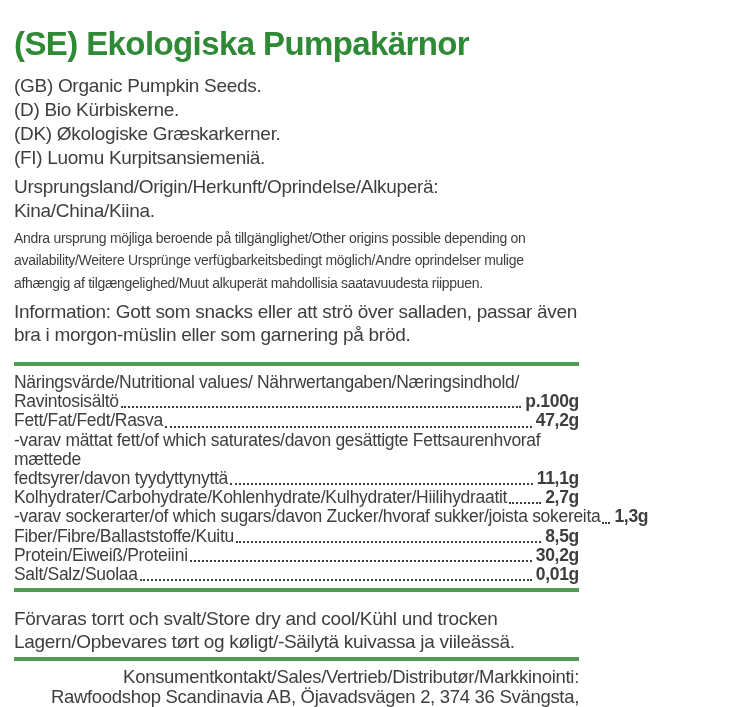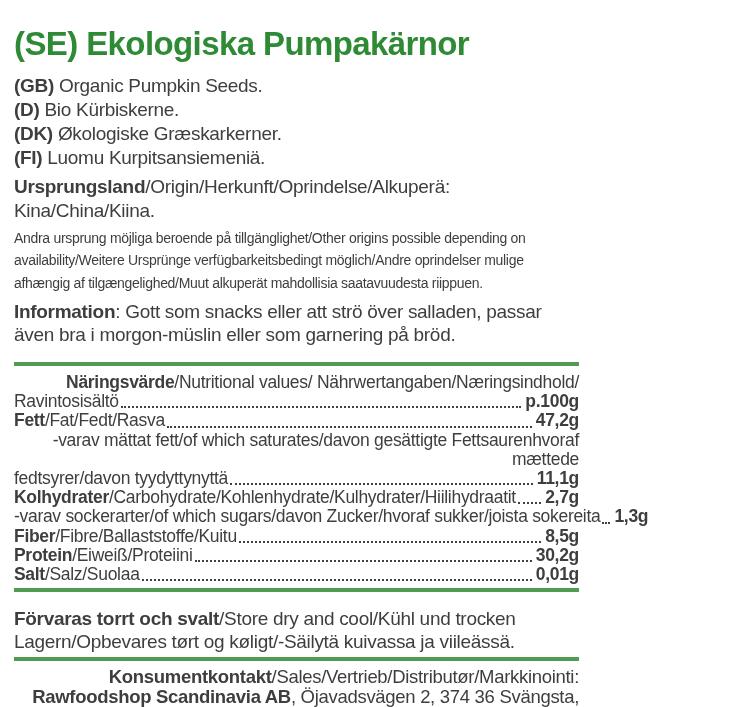--- a/index.html
+++ b/index.html
@@ -14,21 +14,21 @@
     font-family: "Liberation Sans", sans-serif;
     color: var(--text, #3e3e3e);
     -webkit-font-smoothing: antialiased;
   }
   .page {
     box-sizing: border-box;
     width: 593px;
     height: 707px;
     padding: 27px 14px 0 14px;
   }
-  b, .b { font-weight: 700; }
+  b, .b { font-weight: 400; }
 
   .title {
     margin: 0 0 14px 0;
     font-size: 33px;
     line-height: 33px;
     font-weight: 800;
     letter-spacing: -0.6px;
     color: var(--title_green, #2e8a34);
   }
 
@@ -64,21 +64,20 @@
   .rule-1 { margin-top: 12px; }
   .rule-2 { margin-top: 4px; }
   .rule-3 { margin-top: 4px; }
   .rule-4 { margin-top: 0; }
 
   .nutrition {
     margin: 7px 0 4px 0;
     font-size: 17.5px;
     line-height: 19.2px;
     letter-spacing: -0.3px;
-    text-align: right;
   }
   .nrow {
     display: flex;
     align-items: baseline;
   }
   .nrow .label { white-space: nowrap; }
   .leader {
     flex: 1 1 auto;
     min-width: 8px;
     border-bottom: 2.6px dotted #3f3f3f;

